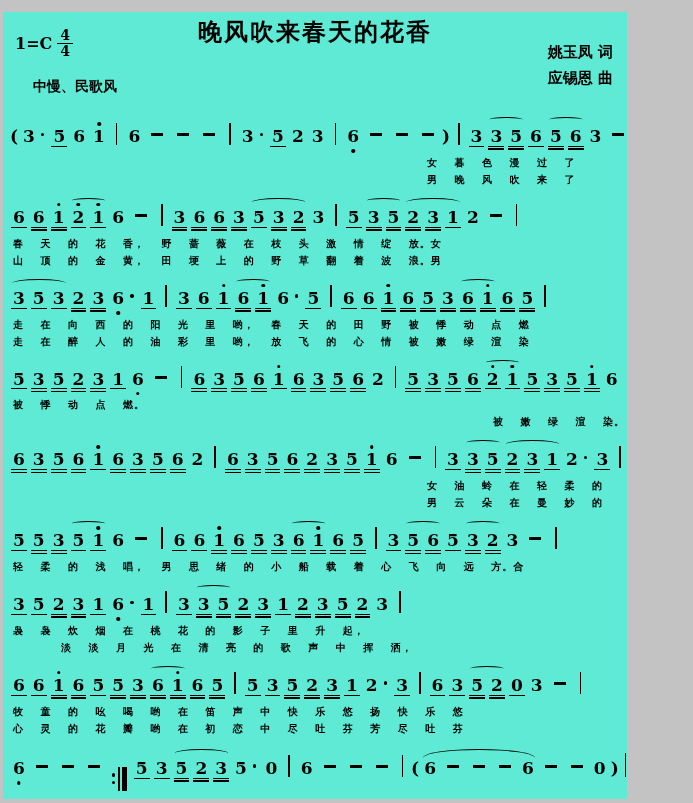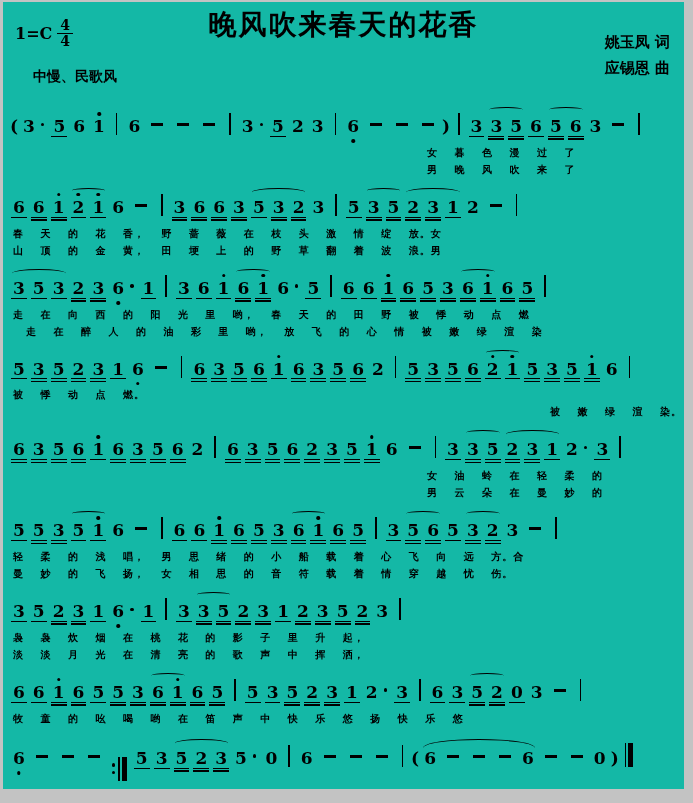--- a/index.html
+++ b/index.html
@@ -3,33 +3,33 @@
 <meta charset="utf-8">
 <style>
   html,body{margin:0;padding:0;}
   body{
     width:693px;height:803px;position:relative;
     background:#c3c3c3;
     font-family:"DejaVu Sans",sans-serif;
     -webkit-font-smoothing:none;
   }
   .sheet{
-    position:absolute;left:3px;top:2px;width:681px;height:787px;
-    background:#14b8a6;color:#000;overflow:hidden;
+    position:absolute;left:3px;top:12px;width:624px;height:787px;
+    background:#5eead4;color:#000;overflow:hidden;
   }
   
   .hdr{position:relative;height:96px;}
   .keysig{position:absolute;left:12px;top:16px;display:flex;align-items:center;
     font-family:"DejaVu Serif",serif;font-weight:bold;font-size:16px;}
   .meter{display:inline-flex;flex-direction:column;align-items:center;margin-left:5px;
     font-size:14px;line-height:1.05;font-family:"DejaVu Serif",serif;font-weight:bold;}
   .meter .num{padding:0 3px;}
   .meter .num:first-child{border-bottom:1.5px solid #000;}
   .title{position:absolute;left:0;right:0;top:4px;text-align:center;
-    font-size:28px;font-weight:bold;letter-spacing:2px;}
+    font-size:24px;font-weight:bold;letter-spacing:2px;}
   .credits{position:absolute;right:14px;top:28px;text-align:center;
     font-size:15px;font-weight:bold;line-height:1.7;}
   .tempo{position:absolute;left:30px;top:66px;font-size:14px;font-weight:bold;}
   
   .score{position:relative;padding:2px 2px 0 4px;}
   .system{margin-bottom:3px;}
   .notes-row{
     white-space:nowrap;padding:13px 0 7px 2px;line-height:20px;
     font-family:"DejaVu Serif",serif;font-weight:bold;font-size:17px;
   }
@@ -85,45 +85,45 @@
         <div class="lyric-row" style="padding-left: 420px;">男 晚 风 吹 来 了</div>
       </div>
       <div class="system">
         <div class="notes-row"><span class="note u1">6</span><span class="note u2">6</span><span class="note u2">1<i class="hi"></i></span><span class="slur"><span class="note u1">2<i class="hi"></i></span><span class="note u1">1<i class="hi"></i></span></span><span class="note u0">6</span><span class="dash"></span><span class="bar"></span><span class="note u2">3</span><span class="note u2">6</span><span class="note u2">6</span><span class="note u2">3</span><span class="slur"><span class="note u1">5</span><span class="note u2">3</span><span class="note u2">2</span></span><span class="note u0">3</span><span class="bar"></span><span class="note u1">5</span><span class="slur"><span class="note u2">3</span><span class="note u2">5</span></span><span class="slur"><span class="note u2">2</span><span class="note u2">3</span><span class="note u1">1</span></span><span class="note u0">2</span><span class="dash"></span><span class="bar"></span></div>
         <div class="lyric-row" style="padding-left: 6px;">春 天 的 花 香， 野 蔷 薇 在 枝 头 激 情 绽 放。女</div>
         <div class="lyric-row" style="padding-left: 6px;">山 顶 的 金 黄， 田 埂 上 的 野 草 翻 着 波 浪。男</div>
       </div>
       <div class="system">
         <div class="notes-row"><span class="slur"><span class="note u1">3</span><span class="note u1">5</span><span class="note u1">3</span></span><span class="note u2">2</span><span class="note u2">3</span><span class="note u0">6<i class="lo"></i></span><span class="augdot"></span><span class="note u1">1</span><span class="bar"></span><span class="note u1">3</span><span class="note u1">6</span><span class="note u1">1<i class="hi"></i></span><span class="slur"><span class="note u2">6</span><span class="note u2">1<i class="hi"></i></span></span><span class="note u0">6</span><span class="augdot"></span><span class="note u1">5</span><span class="bar"></span><span class="note u1">6</span><span class="note u1">6</span><span class="note u2">1<i class="hi"></i></span><span class="note u2">6</span><span class="note u2">5</span><span class="note u2">3</span><span class="slur"><span class="note u2">6</span><span class="note u2">1<i class="hi"></i></span></span><span class="note u2">6</span><span class="note u2">5</span><span class="bar"></span></div>
         <div class="lyric-row" style="padding-left: 6px;">走 在 向 西 的 阳 光 里 哟， 春 天 的 田 野 被 悸 动 点 燃</div>
-        <div class="lyric-row" style="padding-left: 6px; margin-left: 13px;">走 在 醉 人 的 油 彩 里 哟， 放 飞 的 心 情 被 嫩 绿 渲 染</div>
+        <div class="lyric-row" style="padding-left: 6px;">走 在 醉 人 的 油 彩 里 哟， 放 飞 的 心 情 被 嫩 绿 渲 染</div>
       </div>
       <div class="system">
         <div class="notes-row"><span class="note u1">5</span><span class="note u2">3</span><span class="note u2">5</span><span class="note u2">2</span><span class="note u2">3</span><span class="note u1">1</span><span class="note u0">6<i class="lo"></i></span><span class="dash"></span><span class="bar"></span><span class="note u2">6</span><span class="note u2">3</span><span class="note u2">5</span><span class="note u2">6</span><span class="note u1">1<i class="hi"></i></span><span class="note u2">6</span><span class="note u2">3</span><span class="note u2">5</span><span class="note u2">6</span><span class="note u0">2</span><span class="bar"></span><span class="note u2">5</span><span class="note u2">3</span><span class="note u2">5</span><span class="note u2">6</span><span class="slur"><span class="note u1">2<i class="hi"></i></span><span class="note u1">1<i class="hi"></i></span></span><span class="note u2">5</span><span class="note u2">3</span><span class="note u2">5</span><span class="note u2">1<i class="hi"></i></span><span class="note u0">6</span><span class="bar"></span></div>
         <div class="lyric-row" style="padding-left: 6px;">被 悸 动 点 燃。</div>
         <div class="lyric-row" style="padding-left: 6px; text-align: right;">被 嫩 绿 渲 染。</div>
       </div>
       <div class="system">
         <div class="notes-row"><span class="note u2">6</span><span class="note u2">3</span><span class="note u2">5</span><span class="note u2">6</span><span class="note u1">1<i class="hi"></i></span><span class="note u2">6</span><span class="note u2">3</span><span class="note u2">5</span><span class="note u2">6</span><span class="note u0">2</span><span class="bar"></span><span class="note u2">6</span><span class="note u2">3</span><span class="note u2">5</span><span class="note u2">6</span><span class="note u2">2</span><span class="note u2">3</span><span class="note u2">5</span><span class="note u2">1<i class="hi"></i></span><span class="note u0">6</span><span class="dash"></span><span class="bar"></span><span class="note u1">3</span><span class="slur"><span class="note u2">3</span><span class="note u2">5</span></span><span class="slur"><span class="note u2">2</span><span class="note u2">3</span><span class="note u1">1</span></span><span class="note u0">2</span><span class="augdot"></span><span class="note u1">3</span><span class="bar"></span></div>
         <div class="lyric-row" style="padding-left: 420px;">女 油 蛉 在 轻 柔 的</div>
         <div class="lyric-row" style="padding-left: 420px;">男 云 朵 在 曼 妙 的</div>
       </div>
       <div class="system">
         <div class="notes-row"><span class="note u1">5</span><span class="note u2">5</span><span class="note u2">3</span><span class="slur"><span class="note u1">5</span><span class="note u1">1<i class="hi"></i></span></span><span class="note u0">6</span><span class="dash"></span><span class="bar"></span><span class="note u1">6</span><span class="note u1">6</span><span class="note u2">1<i class="hi"></i></span><span class="note u2">6</span><span class="note u2">5</span><span class="note u2">3</span><span class="slur"><span class="note u2">6</span><span class="note u2">1<i class="hi"></i></span></span><span class="note u2">6</span><span class="note u2">5</span><span class="bar"></span><span class="note u1">3</span><span class="slur"><span class="note u2">5</span><span class="note u2">6</span></span><span class="note u1">5</span><span class="slur"><span class="note u2">3</span><span class="note u2">2</span></span><span class="note u0">3</span><span class="dash"></span><span class="bar"></span></div>
         <div class="lyric-row" style="padding-left: 6px;">轻 柔 的 浅 唱， 男 思 绪 的 小 船 载 着 心 飞 向 远 方。合</div>
-        <div class="lyric-row" style="padding-left: 6px;">曼 妙 的 飞 扬， 女 相 思 的 音 符 载 着 情 穿 越 忧 伤。</div>
       </div>
       <div class="system">
         <div class="notes-row"><span class="note u1">3</span><span class="note u1">5</span><span class="note u2">2</span><span class="note u2">3</span><span class="note u1">1</span><span class="note u0">6<i class="lo"></i></span><span class="augdot"></span><span class="note u1">1</span><span class="bar"></span><span class="note u1">3</span><span class="slur"><span class="note u2">3</span><span class="note u2">5</span></span><span class="note u2">2</span><span class="note u2">3</span><span class="note u1">1</span><span class="note u2">2</span><span class="note u2">3</span><span class="note u2">5</span><span class="note u2">2</span><span class="note u0">3</span><span class="bar"></span></div>
         <div class="lyric-row" style="padding-left: 6px;">袅 袅 炊 烟 在 桃 花 的 影 子 里 升 起，</div>
-        <div class="lyric-row" style="padding-left: 6px;">淡 淡 月 光 在 清 亮 的 歌 声 中 挥 洒，</div>
+        <div class="lyric-row" style="padding-left: 6px; margin-left: 48px;">淡 淡 月 光 在 清 亮 的 歌 声 中 挥 洒，</div>
       </div>
       <div class="system">
         <div class="notes-row"><span class="note u1">6</span><span class="note u1">6</span><span class="note u2">1<i class="hi"></i></span><span class="note u2">6</span><span class="note u1">5</span><span class="note u2">5</span><span class="note u2">3</span><span class="slur"><span class="note u2">6</span><span class="note u2">1<i class="hi"></i></span></span><span class="note u2">6</span><span class="note u2">5</span><span class="bar"></span><span class="note u1">5</span><span class="note u1">3</span><span class="note u2">5</span><span class="note u2">2</span><span class="note u2">3</span><span class="note u1">1</span><span class="note u0">2</span><span class="augdot"></span><span class="note u1">3</span><span class="bar"></span><span class="note u1">6</span><span class="note u1">3</span><span class="slur"><span class="note u2">5</span><span class="note u2">2</span></span><span class="note u1">0</span><span class="note u0">3</span><span class="dash"></span><span class="bar"></span></div>
         <div class="lyric-row" style="padding-left: 6px;">牧 童 的 吆 喝 哟 在 笛 声 中 快 乐 悠 扬 快 乐 悠</div>
+        <div class="lyric-row" style="padding-left: 6px;">心 灵 的 花 瓣 哟 在 初 恋 中 尽 吐 芬 芳 尽 吐 芬</div>
       </div>
       <div class="system">
         <div class="notes-row"><span class="note u0">6<i class="lo"></i></span><span class="dash"></span><span class="dash"></span><span class="dash"></span><span class="rpt">
             <span class="dots">
               <b></b>
               <b></b>
             </span>
             <span class="thin"></span>
             <span class="thick"></span>
           </span><span class="note u1">5</span><span class="note u1">3</span><span class="slur"><span class="note u2">5</span><span class="note u2">2</span><span class="note u2">3</span></span><span class="note u0">5</span><span class="augdot"></span><span class="note u0">0</span><span class="bar"></span><span class="note u0">6</span><span class="dash"></span><span class="dash"></span><span class="dash"></span><span class="bar"></span><span class="paren">(</span><span class="slur"><span class="note u0">6</span><span class="dash"></span><span class="dash"></span><span class="dash"></span><span class="note u0">6</span></span><span class="dash"></span><span class="dash"></span><span class="note u0">0</span><span class="paren">)</span><span class="finalbar">

